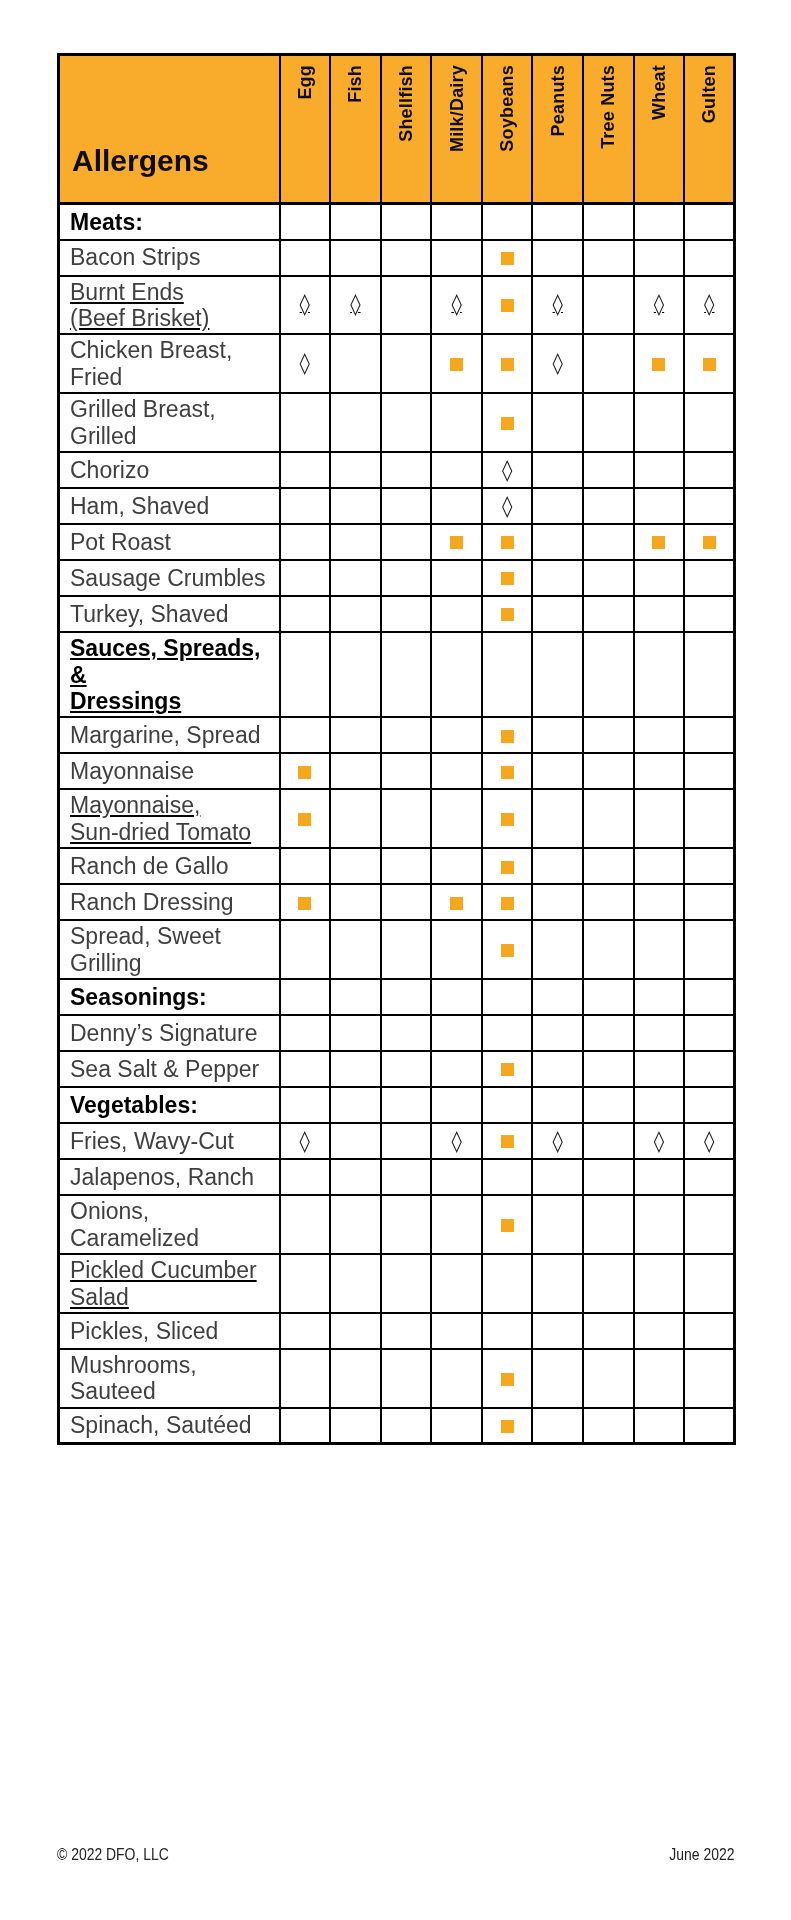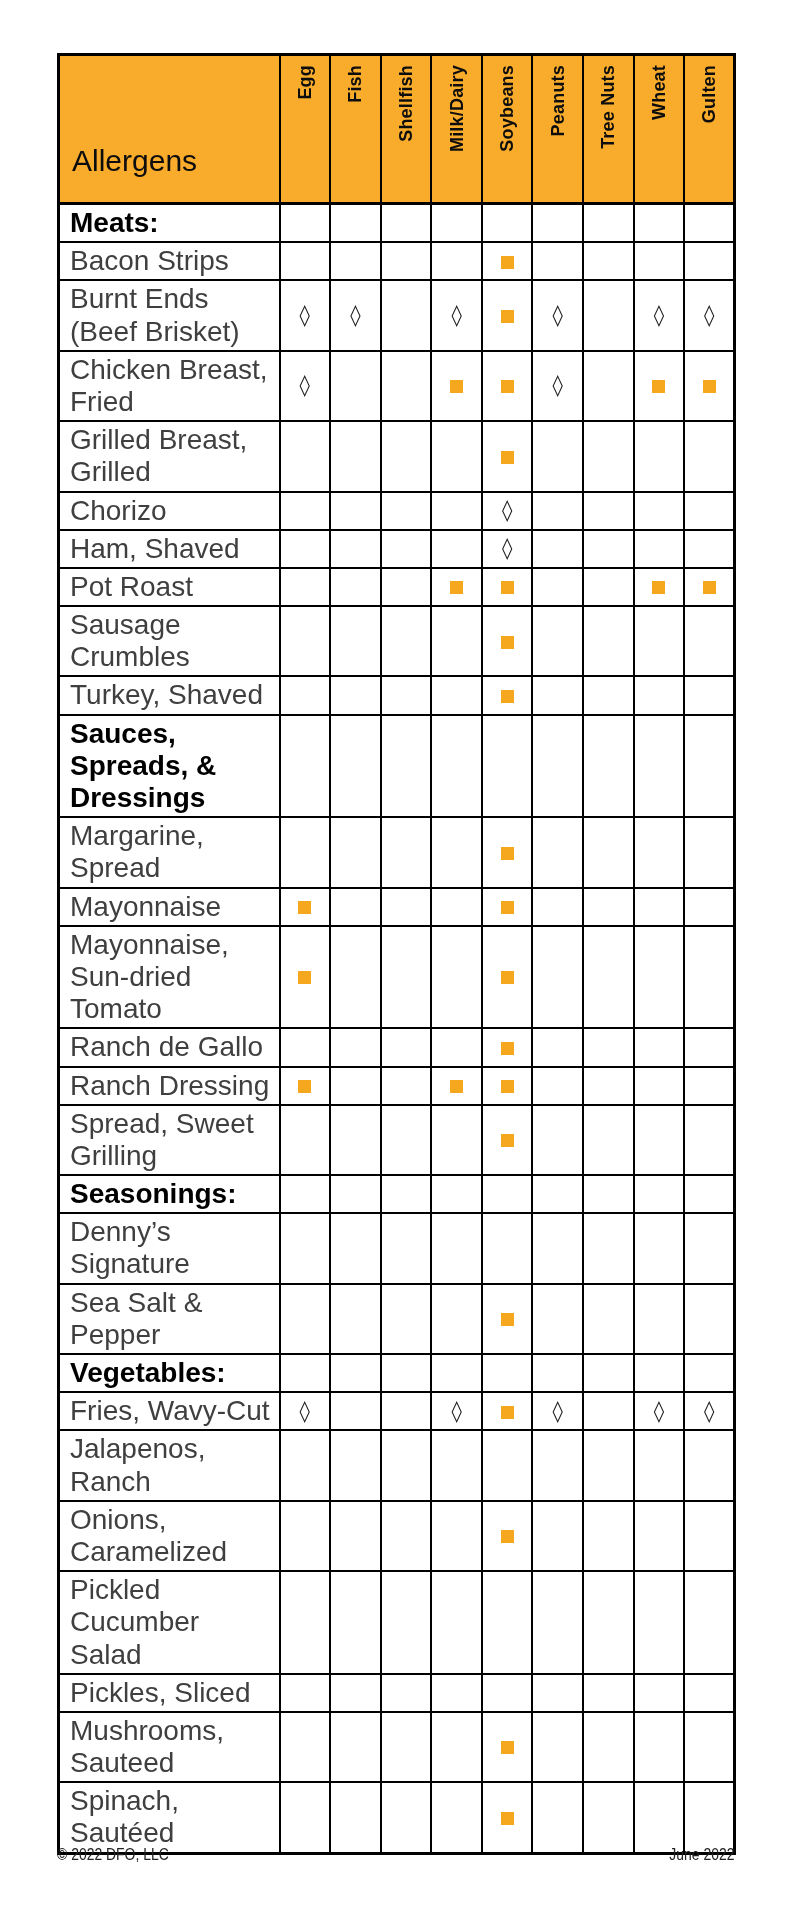--- a/index.html
+++ b/index.html
@@ -10,30 +10,30 @@
   .table-wrap{position:absolute;left:57px;top:53px;}
   table{border-collapse:collapse;table-layout:fixed;width:677px;
         border:3px solid var(--border,#000);}
   col.c-name{width:221px;}
   col.c-al{width:50.6px;}
   th,td{border:2px solid var(--border,#000);padding:0;}
 
   
   thead th{background:var(--header-bg,#F9AC2B);height:122px;border-bottom:3px solid var(--border,#000);}
   th.allergens-th{vertical-align:bottom;text-align:left;padding:0 0 24px 12px;
-                  font-size:30px;font-weight:400;color:#0d0d0d;}
+                  font-size:30px;font-weight:700;color:#0d0d0d;}
   th.col-th{vertical-align:top;text-align:center;padding-top:9px;}
   .vlabel{display:inline-block;writing-mode:vertical-rl;transform:rotate(180deg);
           font-size:18px;font-weight:700;color:#0d0d0d;letter-spacing:0.2px;
           white-space:nowrap;line-height:1;}
 
   
   tr.item,tr.section{height:36px;}
-  tr.two-line{height:57px;}
-  td.name-cell{padding:2px 4px 2px 10px;font-size:28px;color:#3f3f3f;
+  tr.two-line{height:57px;text-decoration:underline;}
+  td.name-cell{padding:2px 4px 2px 10px;font-size:23px;color:#3f3f3f;
                line-height:1.15;text-align:left;vertical-align:middle;}
   tr.section td.name-cell{color:#000;font-weight:700;}
   td.mark-cell{text-align:center;vertical-align:middle;}
   .sq{display:inline-block;width:13px;height:13px;background:var(--marker,#F5A71E);vertical-align:middle;}
   .dia{font-size:21px;color:#1b1b1b;line-height:1;font-family:"DejaVu Sans",sans-serif;}
 
   
   .footer-left{position:absolute;left:57px;top:1845px;font-size:17px;color:#222;
                transform:scaleX(0.82);transform-origin:left center;white-space:nowrap;}
   .footer-right{position:absolute;right:57px;top:1845px;font-size:17px;color:#222;

